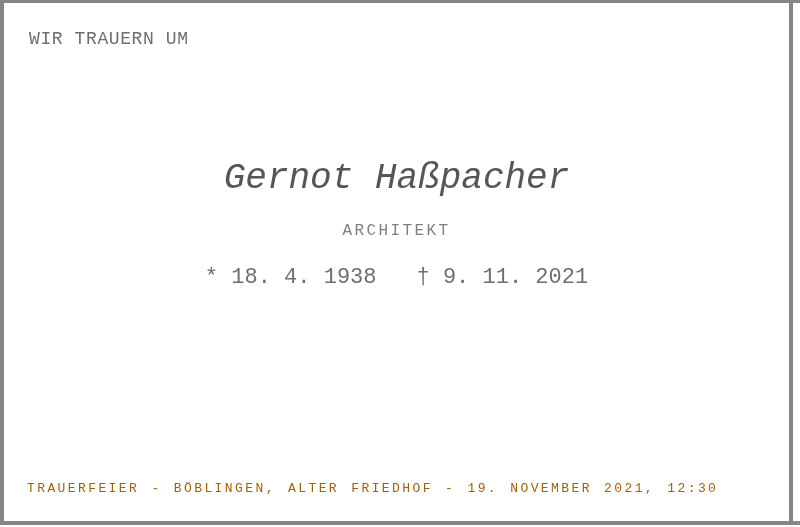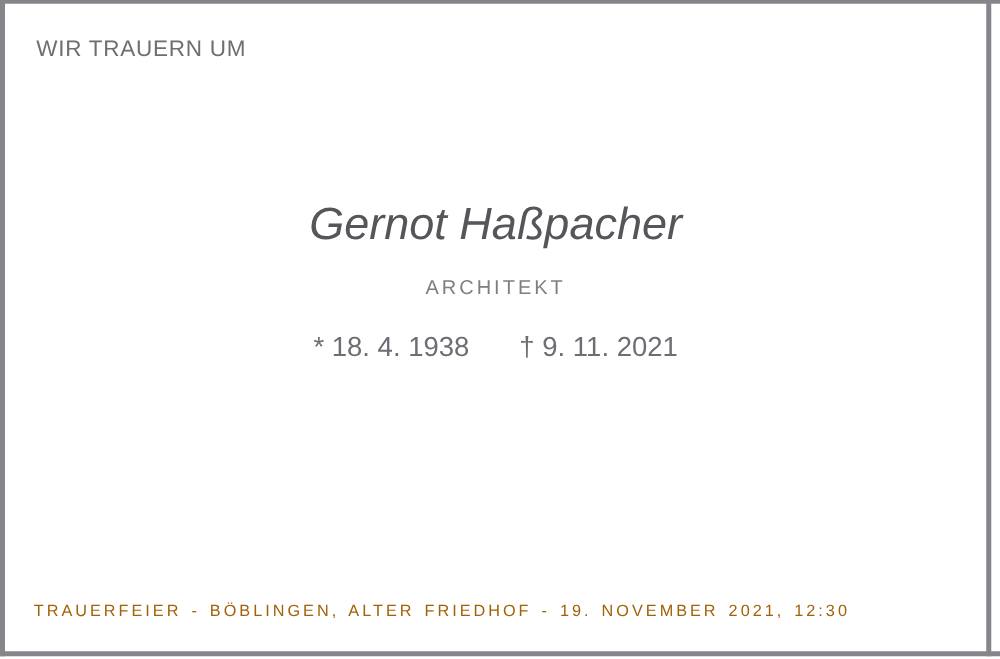--- a/index.html
+++ b/index.html
@@ -6,21 +6,21 @@
     margin: 0;
     padding: 0;
     background: #ffffff;
   }
   .canvas {
     position: relative;
     width: 800px;
     height: 527px;
     background: #ffffff;
     overflow: hidden;
-    font-family: Liberation Sans, sans-serif;
+    font-family: Liberation Mono, monospace;
   }
   
   .rule { position: absolute; background: #85858a; }
   .rule-top    { left: 0; top: 0; width: 800px; height: 3px; }
   .rule-bottom { left: 0; top: 521px; width: 800px; height: 4px; }
   .rule-left   { left: 0; top: 0; width: 4px; height: 525px; }
   .rule-right  { left: 789px; top: 0; width: 4px; height: 525px; }
 
   .intro {
     position: absolute;

